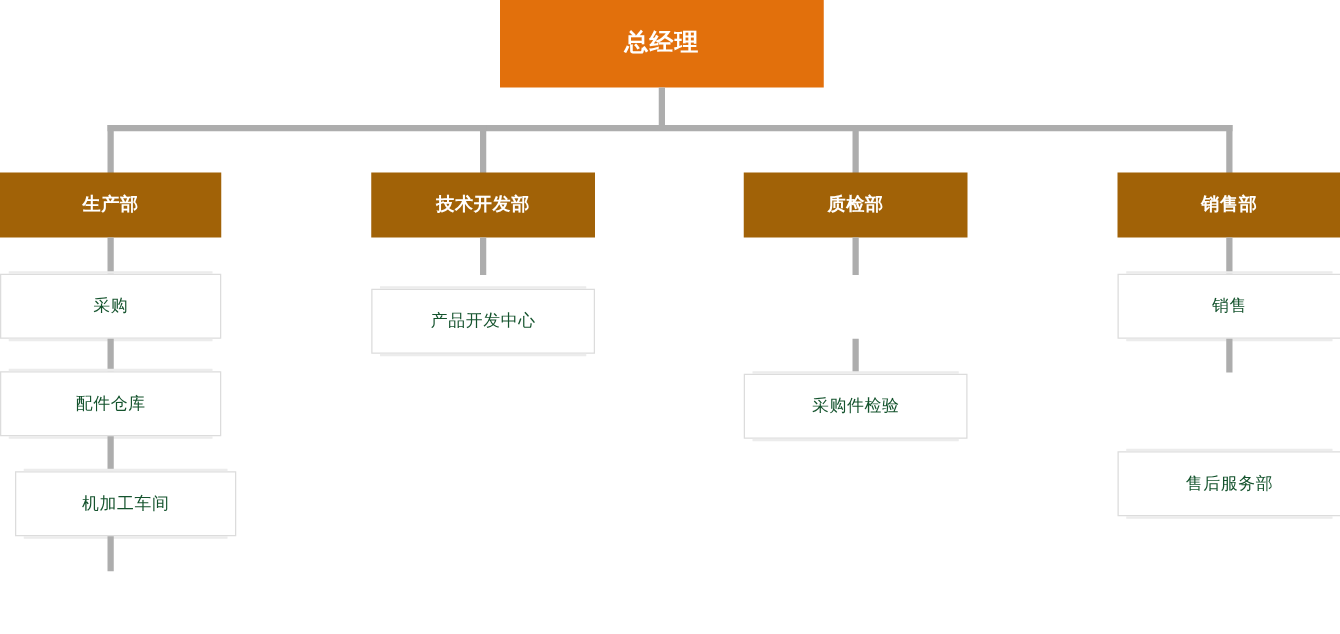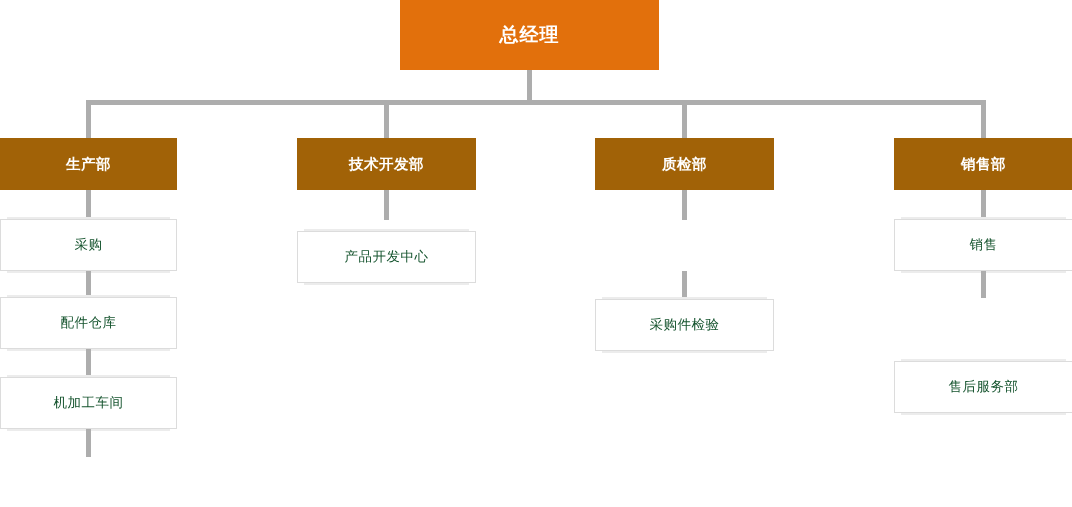--- a/index.html
+++ b/index.html
@@ -100,21 +100,21 @@
   <div class="node unit" style="left:0px; top:219px; width:177px; height:52px;">
     <span class="node-label">采购</span>
   </div>
 
   <div class="conn conn-v" style="left:86px; top:271px; height:27px;"></div>
   <div class="node unit" style="left:0px; top:297px; width:177px; height:52px;">
     <span class="node-label">配件仓库</span>
   </div>
 
   <div class="conn conn-v" style="left:86px; top:349px; height:28px;"></div>
-  <div class="node unit" style="left:0px; top:377px; width:177px; height:52px;">
+  <div class="node unit" style="left:12px; top:377px; width:177px; height:52px;">
     <span class="node-label">机加工车间</span>
   </div>
 
   <div class="conn conn-v" style="left:86px; top:429px; height:28px;"></div>
 
   <div class="conn conn-v" style="left:384px; top:100px; height:40px;"></div>
   <div class="node dept" style="left:297px; top:138px; width:179px; height:52px;">
     <span class="node-label">技术开发部</span>
   </div>
 

